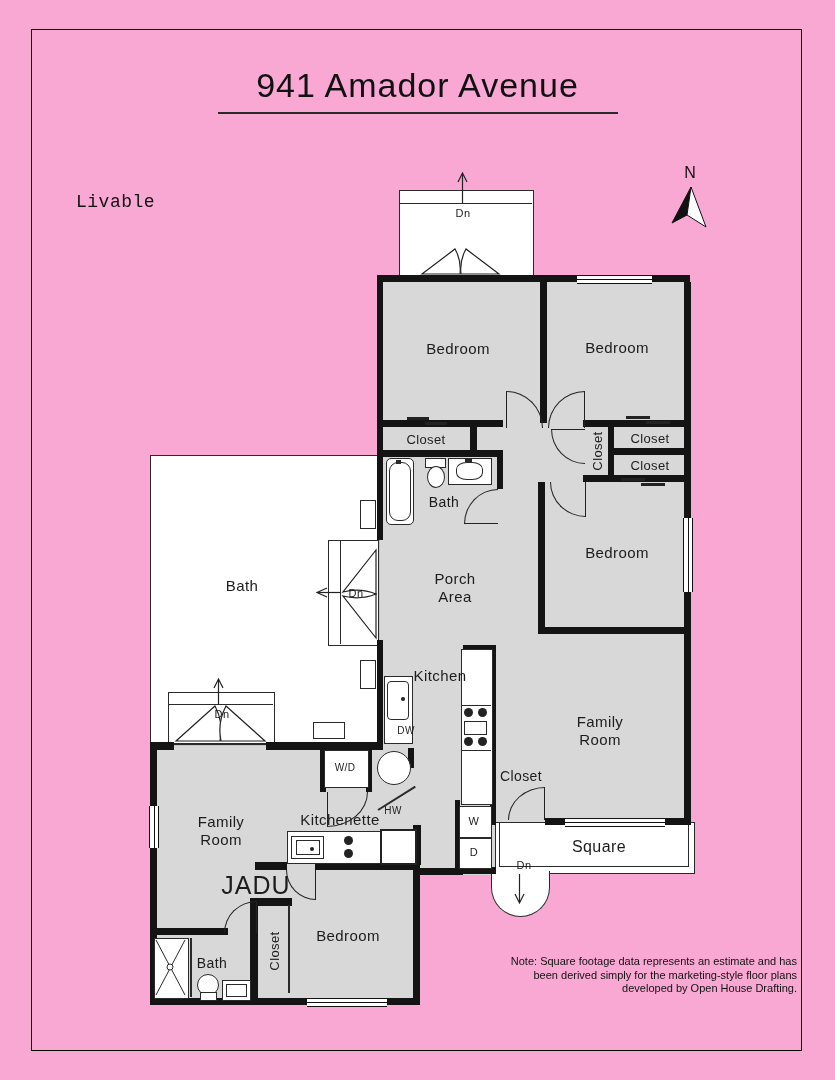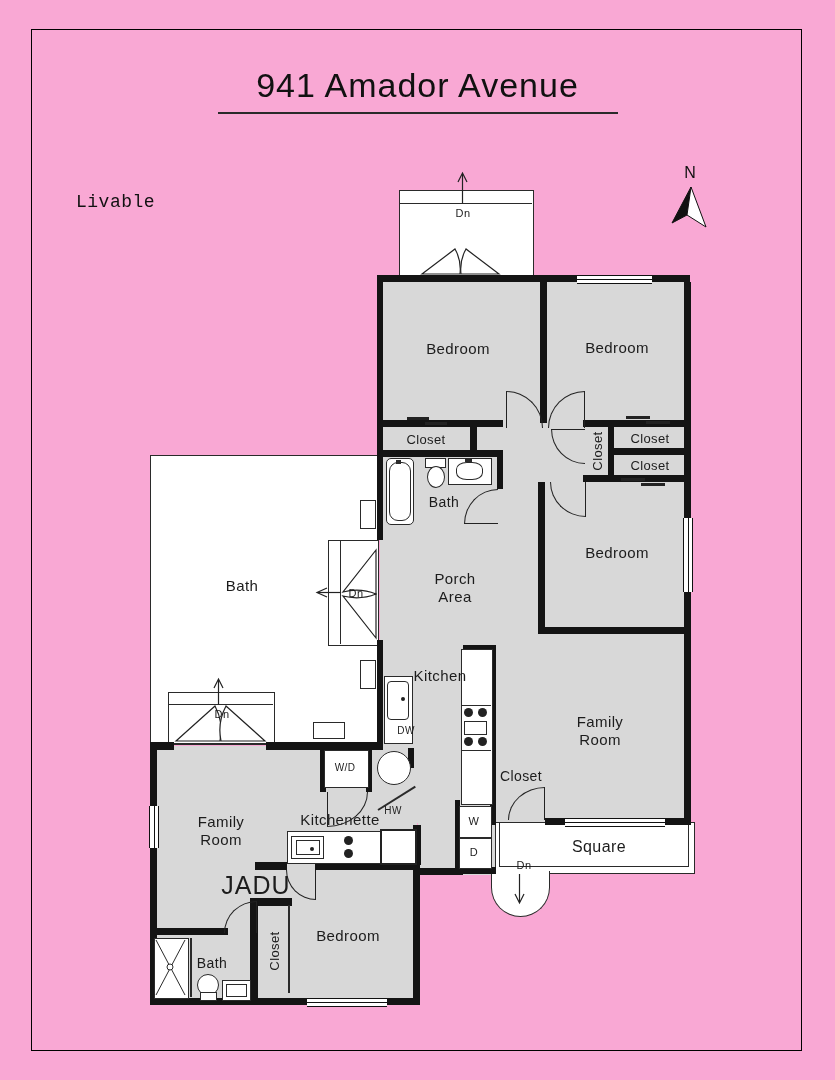--- a/index.html
+++ b/index.html
@@ -242,15 +242,16 @@
   <div class="lbl fs10" style="left:393px;top:767px;margin-top:44px;">HW</div>
   <div class="lbl fs10" style="left:345px;top:768px;">W/D</div>
   <div class="lbl fs11" style="left:474px;top:821px;">W</div>
   <div class="lbl fs11" style="left:474px;top:852px;">D</div>
   <div class="lbl fs11" style="left:463px;top:213px;">Dn</div>
   <div class="lbl fs11" style="left:356px;top:593px;">Dn</div>
   <div class="lbl fs11" style="left:222px;top:714px;">Dn</div>
   <div class="lbl fs11" style="left:524px;top:865px;">Dn</div>
 
   <div class="notes">
+    <div class="n2">Note: Square footage data represents an estimate and has been derived simply for the marketing-style floor plans developed by Open House Drafting.</div>
   </div>
 
 </div>
 
 </body></html>

